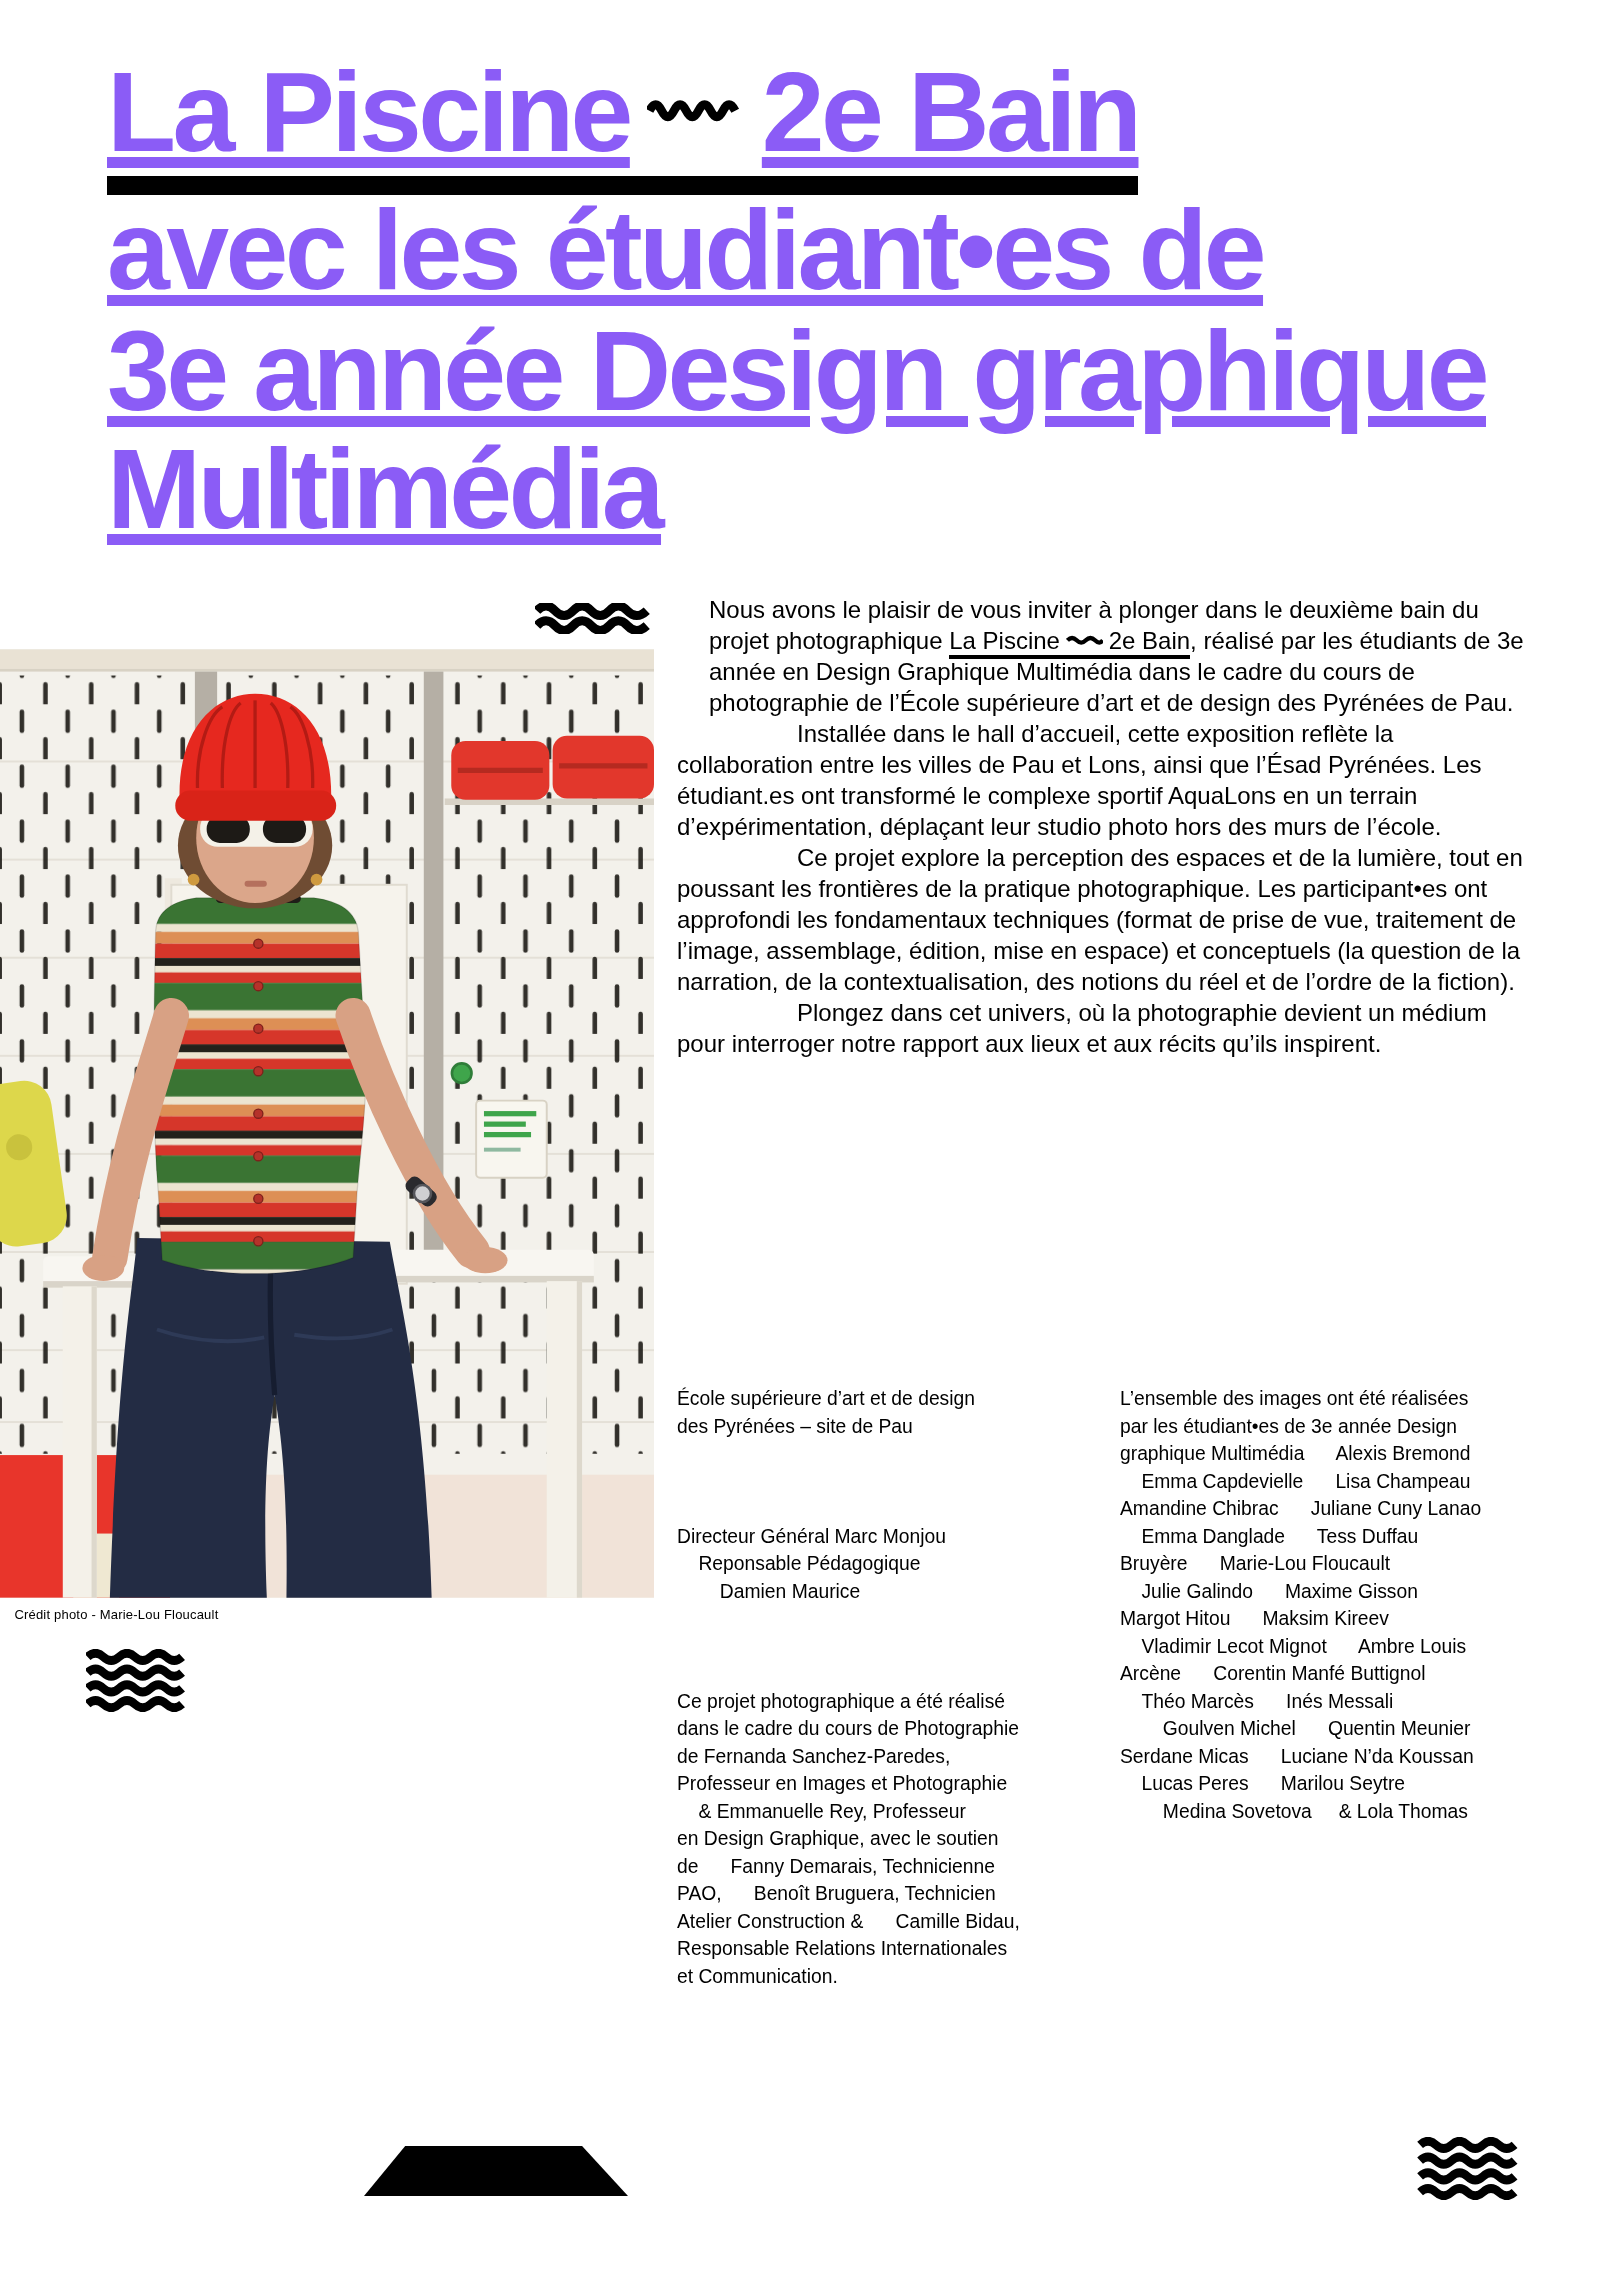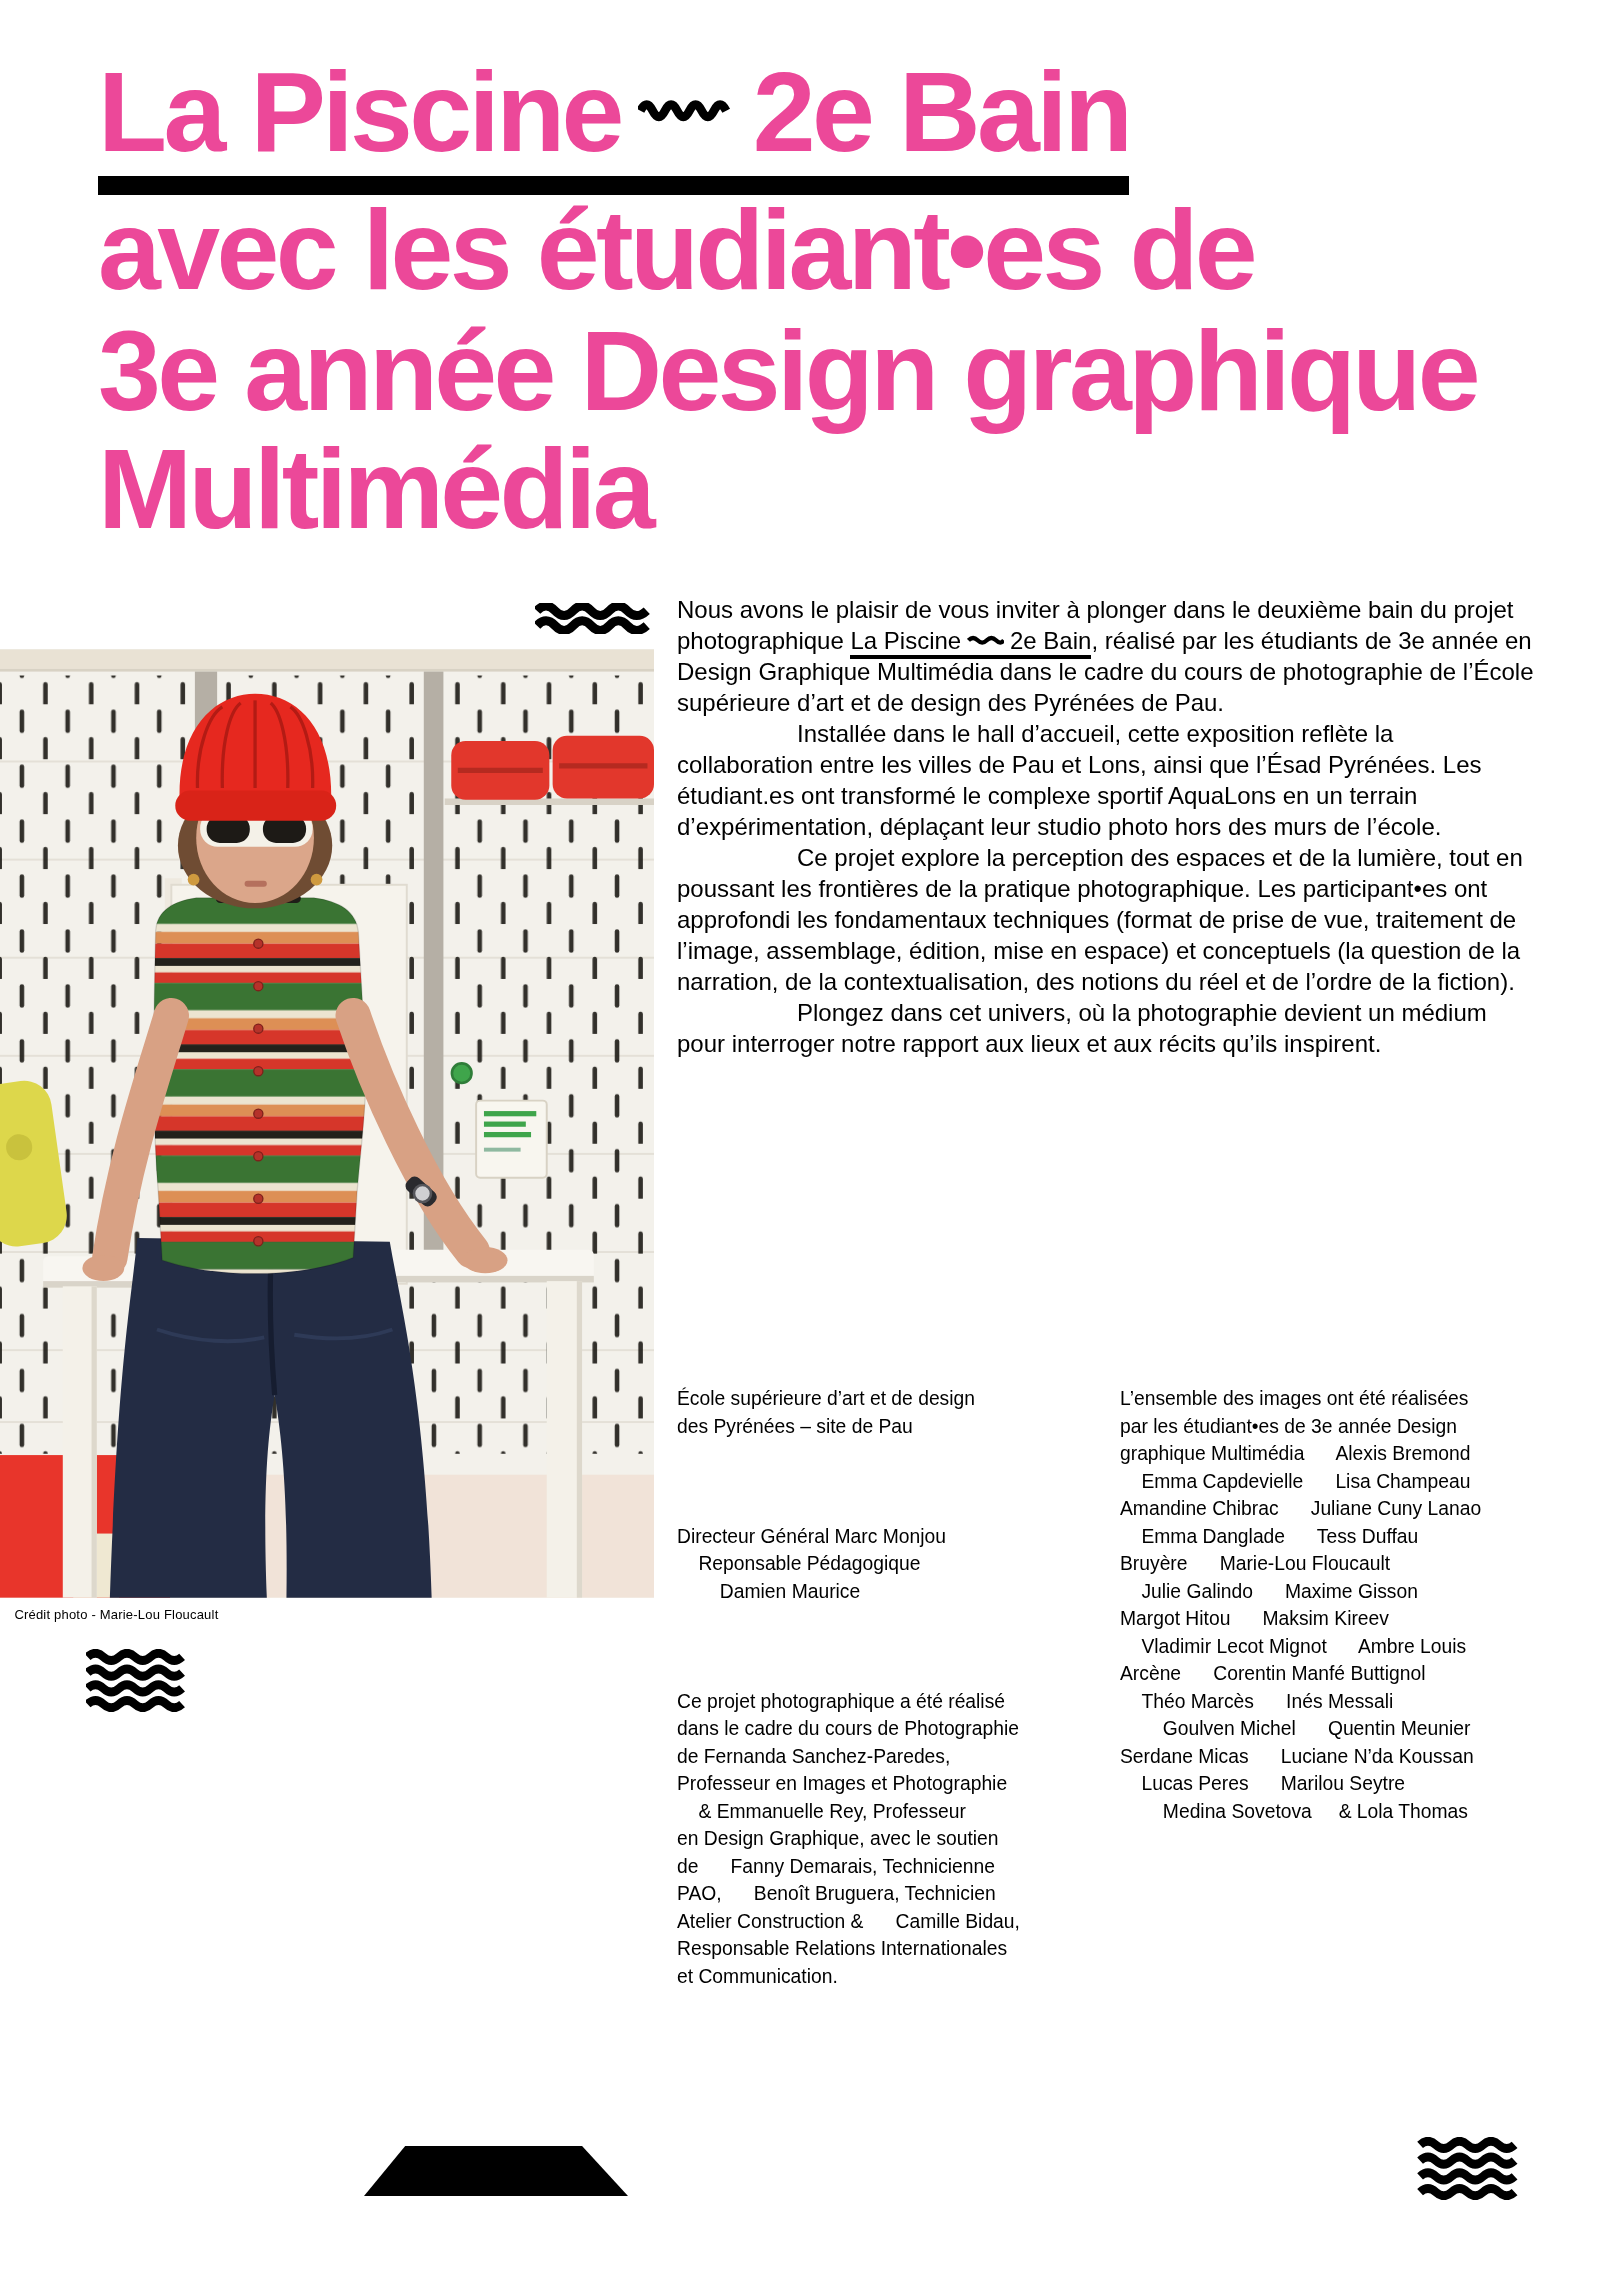--- a/index.html
+++ b/index.html
@@ -1,32 +1,32 @@
 <!DOCTYPE html>
 <html style="font-size:10.5px"><head>
 <meta charset="utf-8">
 <style>
   html,body{margin:0;padding:0;background:#ffffff;}
   .page{position:relative;width:1623px;height:2295px;background:#ffffff;
         font-family:"Liberation Sans",sans-serif;color:#000;overflow:hidden;}
 
   
-  .title-line{position:absolute;left:98px;font-size:113px;font-weight:700;
-              line-height:113px;letter-spacing:-0.032em;white-space:nowrap;color:#ec4899;}
+  .title-line{position:absolute;left:107px;font-size:113px;font-weight:700;
+              line-height:113px;letter-spacing:-0.032em;white-space:nowrap;color:#8b5cf6;text-decoration:underline;}
   #t1{top:56px;border-bottom:19px solid #000;padding-bottom:7.2px;}
   #t2{top:194px;}
   #t3{top:315px;}
   #t4{top:433px;text-align:center;}
   .title-squiggle{display:inline-block;margin:0 17px;transform:translateY(-26px);}
 
   
   .intro{position:absolute;left:677px;top:594px;width:859px;
          font-size:24px;line-height:31px;}
   .intro p{margin:0;text-indent:120px;}
-  .intro p.pfirst{text-indent:0;}
+  .intro p.pfirst{text-indent:0;margin-left:32px;}
   .plink{border-bottom:4.6px solid #000;padding-bottom:1.3px;white-space:nowrap;}
   .body-squiggle{display:inline-block;margin:0 5.9px;transform:translateY(-3.9px);}
 
   
   .waves{position:absolute;}
   #wave-top{left:535px;top:603px;}
   #wave-photo{left:86px;top:1649px;}
   #wave-bottom-right{left:1408px;top:2137px;}
   .trapezoid{position:absolute;left:364px;top:2146px;width:264px;height:50px;
              background:#000;clip-path:polygon(15.6% 0,82.6% 0,100% 100%,0 100%);}

